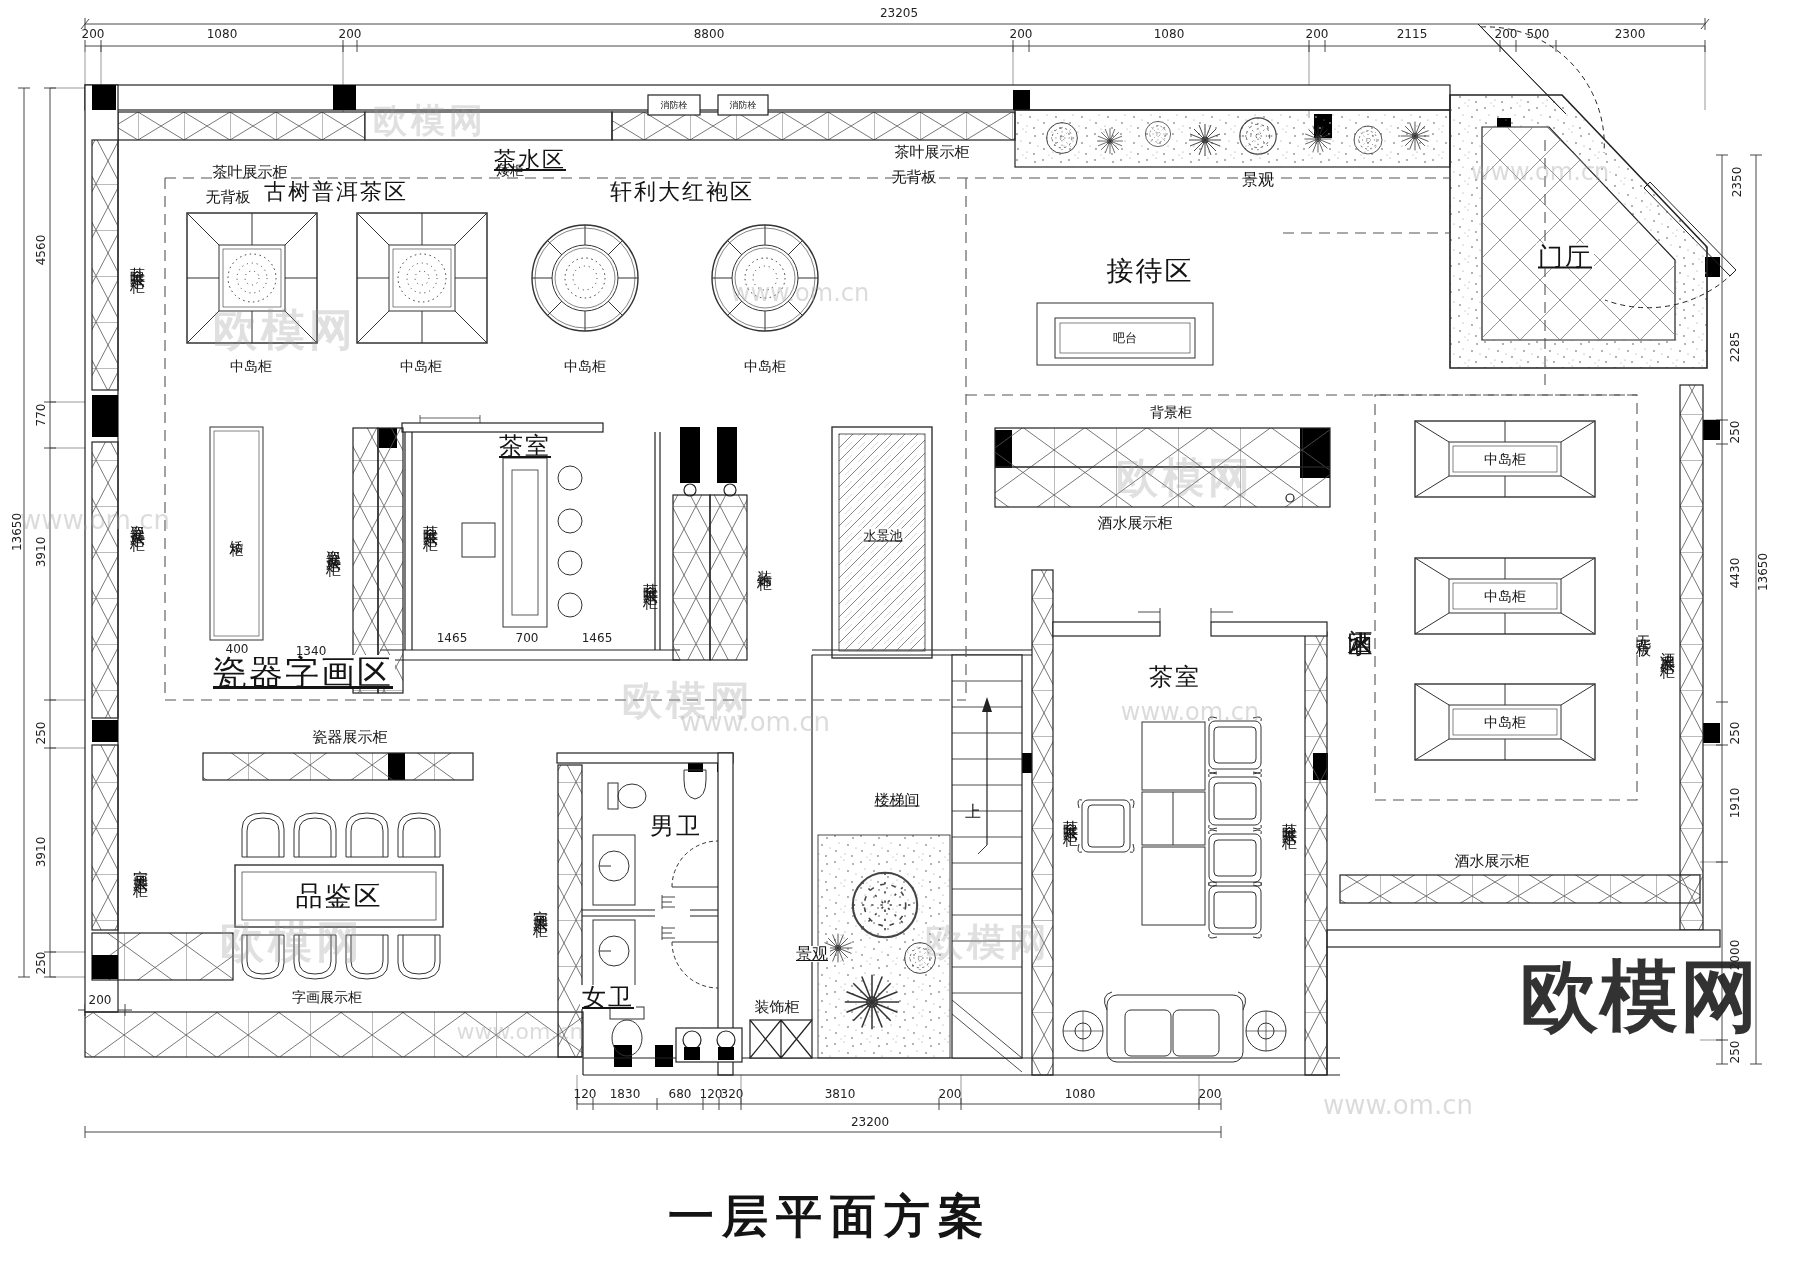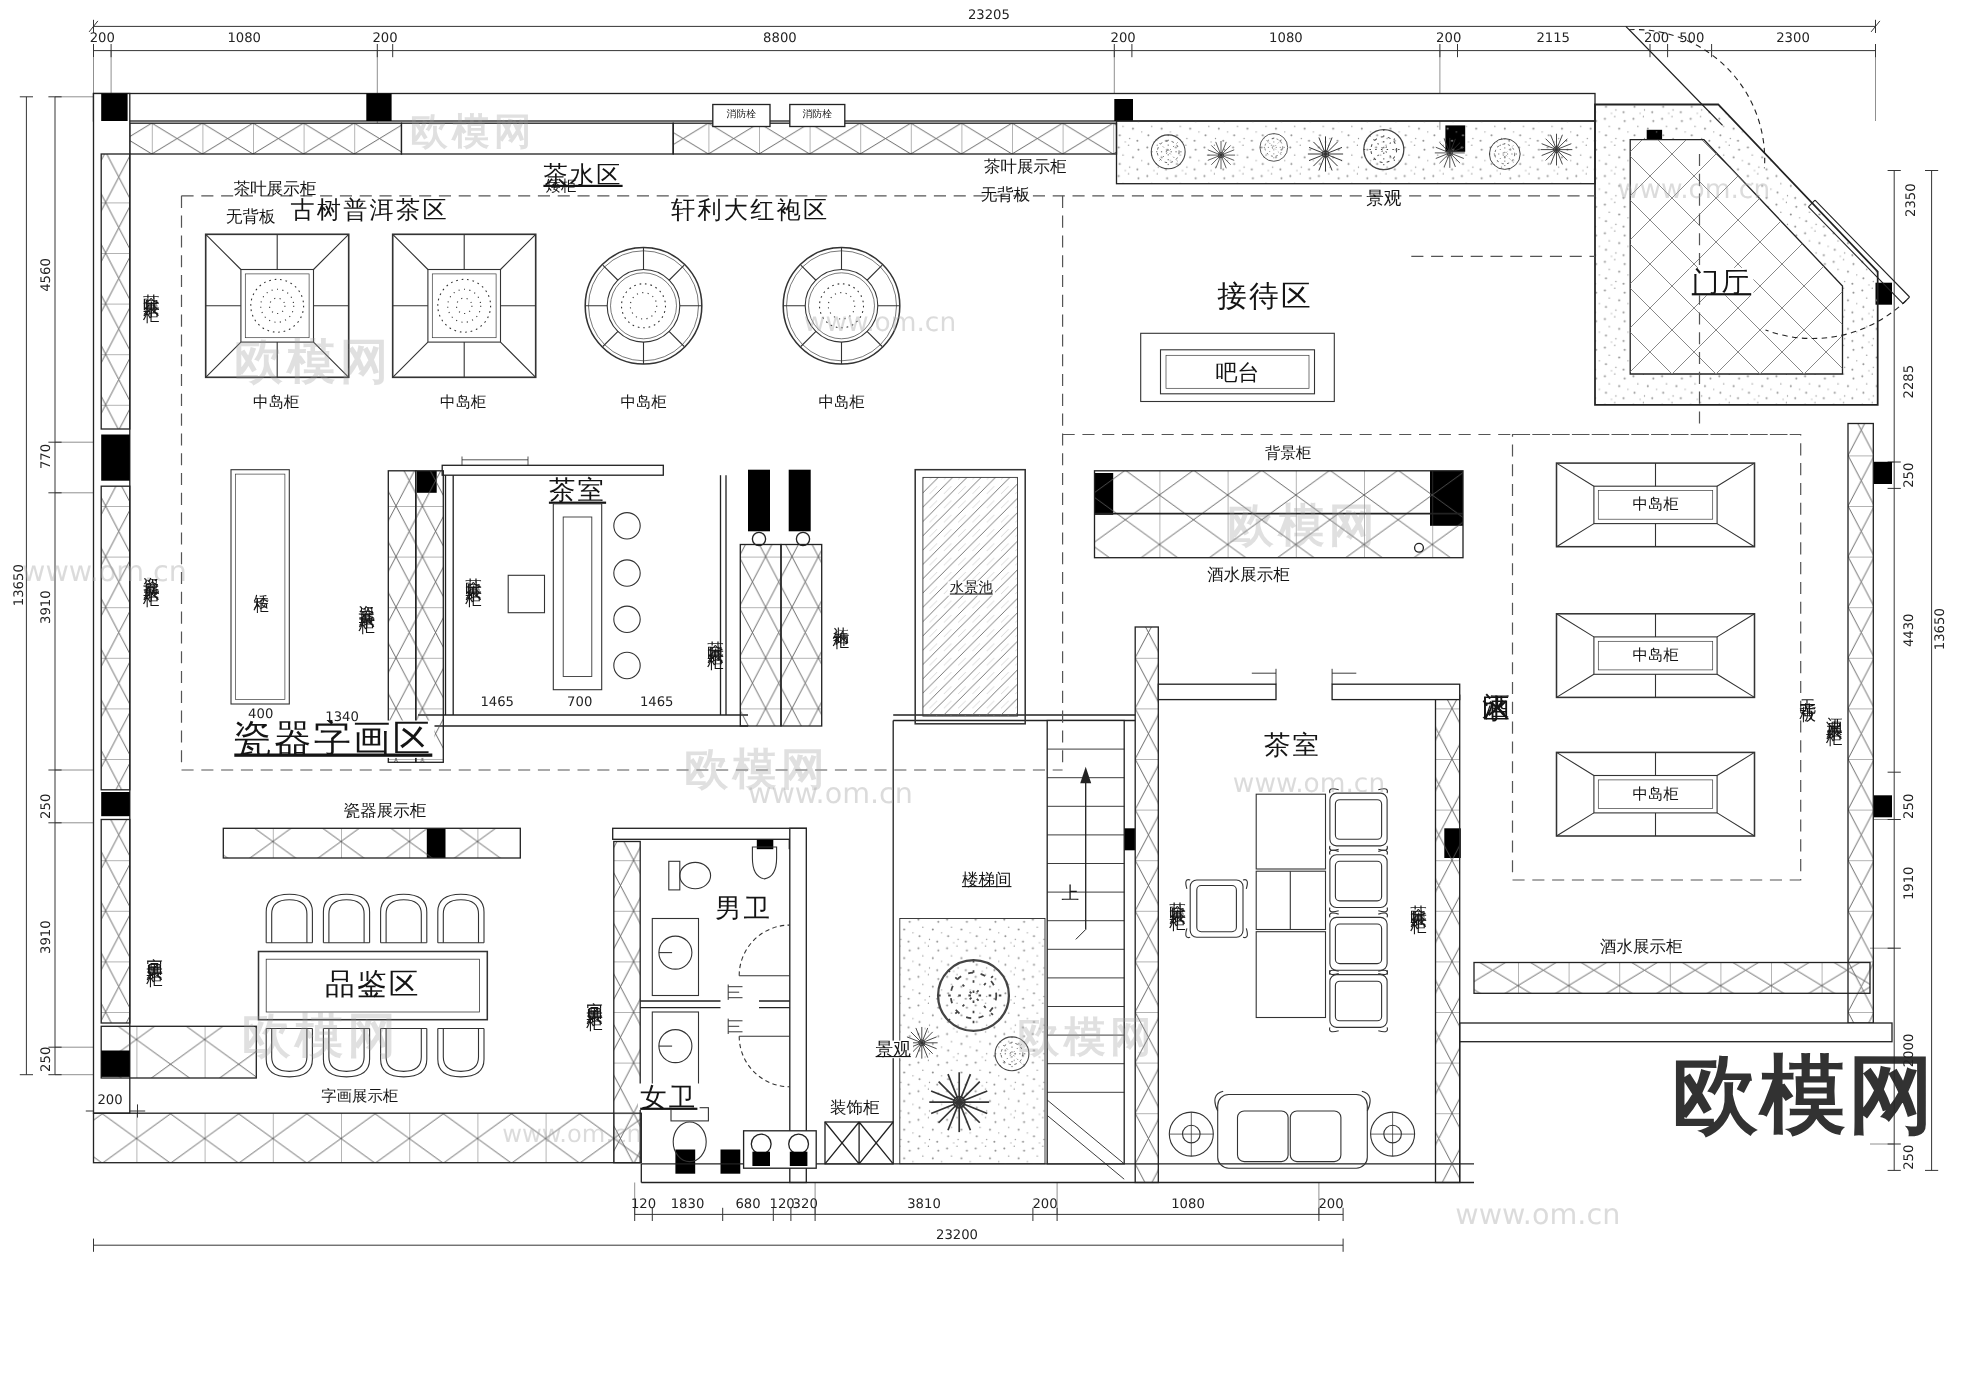--- a/index.html
+++ b/index.html
@@ -426,21 +426,21 @@
   <span class="lbl" style="left:228px;top:197px;font-size:15px">无背板</span>
   <span class="lbl" style="left:510px;top:170px;font-size:14px">矮柜</span>
   <span class="lbl" style="left:932px;top:152px;font-size:15px">茶叶展示柜</span>
   <span class="lbl" style="left:914px;top:177px;font-size:15px">无背板</span>
   <span class="lbl" style="left:674px;top:105px;font-size:9px">消防栓</span>
   <span class="lbl" style="left:743px;top:105px;font-size:9px">消防栓</span>
   <span class="lbl" style="left:251px;top:366px;font-size:14px">中岛柜</span>
   <span class="lbl" style="left:421px;top:366px;font-size:14px">中岛柜</span>
   <span class="lbl" style="left:585px;top:366px;font-size:14px">中岛柜</span>
   <span class="lbl" style="left:765px;top:366px;font-size:14px">中岛柜</span>
-  <span class="lbl" style="left:1125px;top:338px;font-size:20px">吧台</span>
+  <span class="lbl" style="left:1125px;top:338px;font-size:12px">吧台</span>
   <span class="lbl" style="left:1171px;top:412px;font-size:14px">背景柜</span>
   <span class="lbl" style="left:1135px;top:523px;font-size:15px">酒水展示柜</span>
   <span class="lbl bg" style="left:883px;top:535px;font-size:13px">水景池</span>
   <span class="lbl" style="left:350px;top:737px;font-size:15px">瓷器展示柜</span>
   <span class="lbl" style="left:327px;top:997px;font-size:14px">字画展示柜</span>
   <span class="lbl" style="left:777px;top:1007px;font-size:15px">装饰柜</span>
   <span class="lbl" style="left:1492px;top:861px;font-size:15px">酒水展示柜</span>
   <span class="lbl" style="left:1505px;top:459px;font-size:14px">中岛柜</span>
   <span class="lbl" style="left:1505px;top:596px;font-size:14px">中岛柜</span>
   <span class="lbl" style="left:1505px;top:722px;font-size:14px">中岛柜</span>
@@ -501,13 +501,14 @@
   <span class="lbl dim" style="left:1080px;top:1094px">1080</span>
   <span class="lbl dim" style="left:1210px;top:1094px">200</span>
   <span class="lbl dim" style="left:870px;top:1122px">23200</span>
 
   <span class="lbl dim" style="left:237px;top:649px">400</span>
   <span class="lbl dim" style="left:311px;top:651px">1340</span>
   <span class="lbl dim" style="left:452px;top:638px">1465</span>
   <span class="lbl dim" style="left:527px;top:638px">700</span>
   <span class="lbl dim" style="left:597px;top:638px">1465</span>
 
+  <div class="lbl title" style="left:830px;top:1216px;font-size:46px">一层平面方案</div>
 </div>
 
 </body></html>

